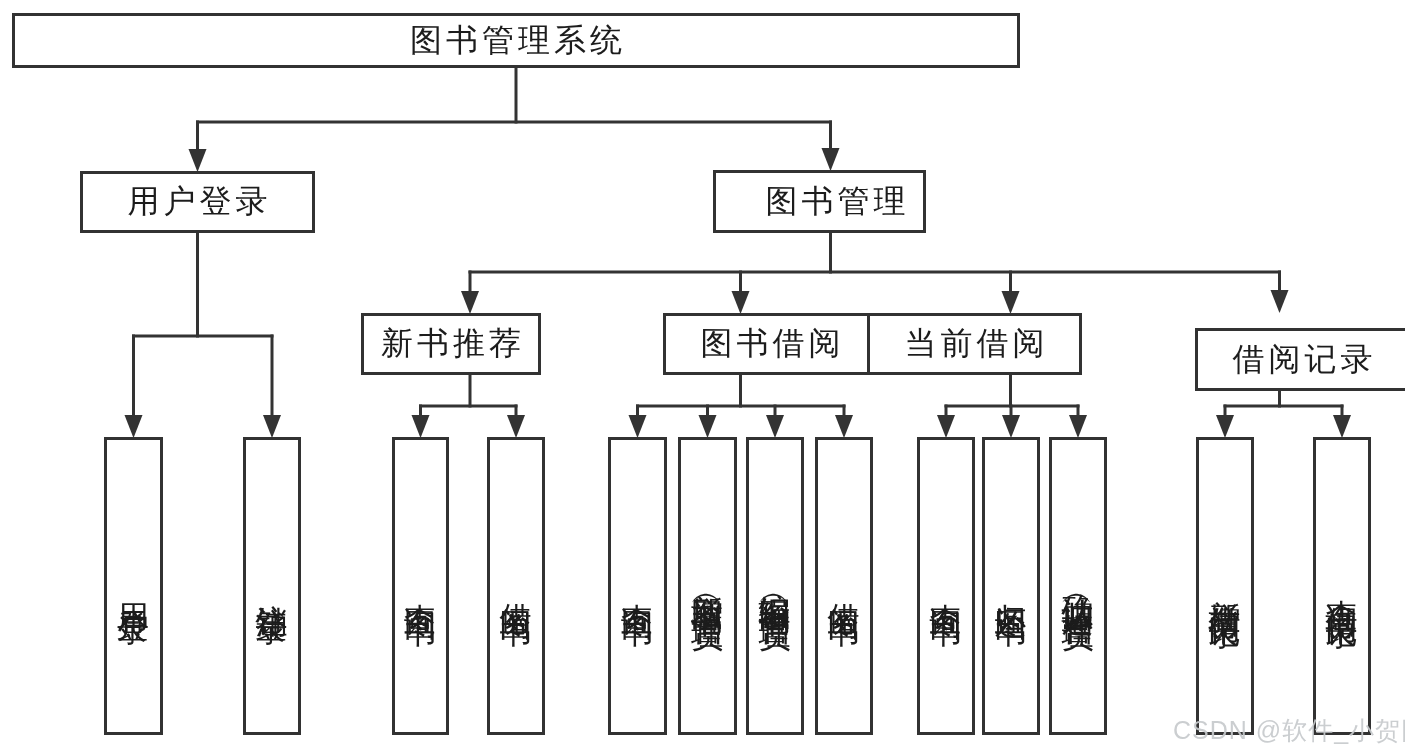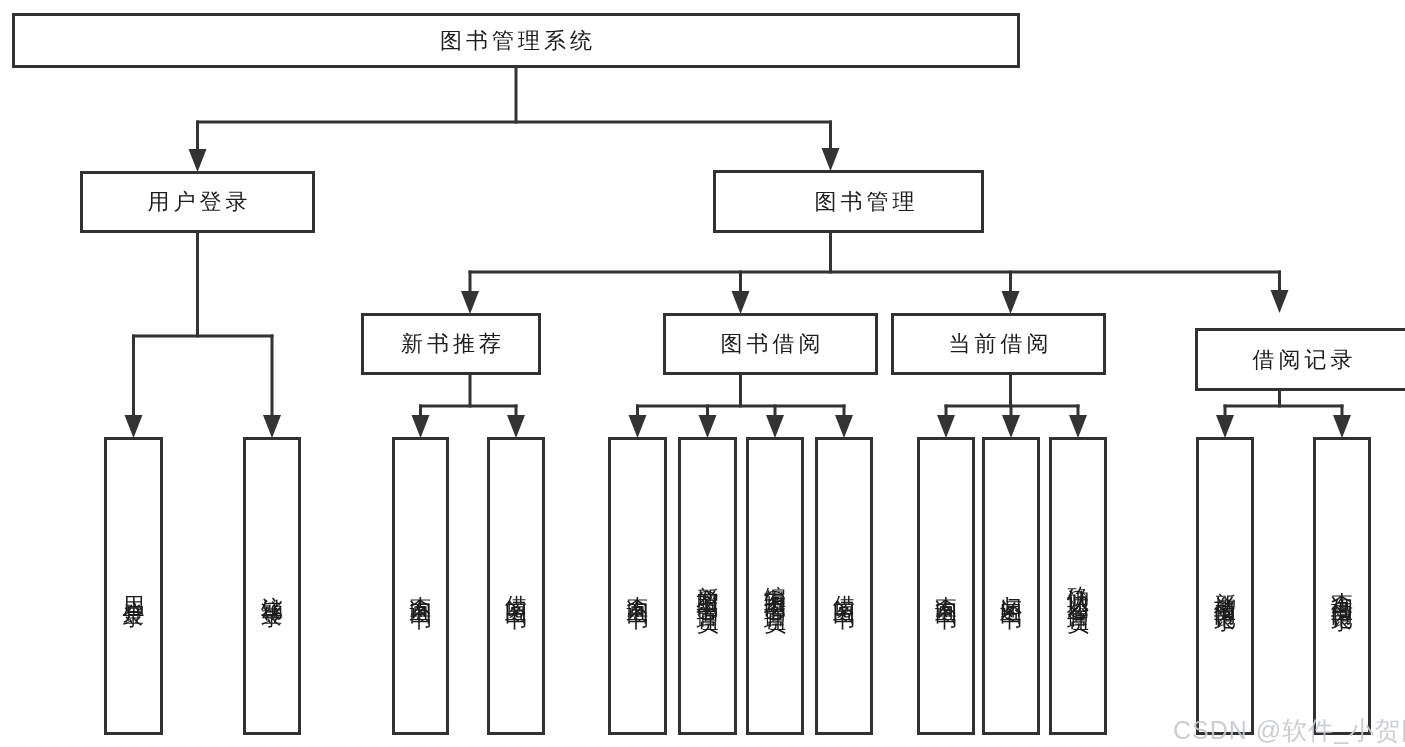--- a/index.html
+++ b/index.html
@@ -24,21 +24,21 @@
   }
   .node {
     position: absolute;
     box-sizing: border-box;
     background: #ffffff;
     border: 3px solid #323232;
     display: flex;
     align-items: center;
     justify-content: center;
     color: #1c1c1c;
-    font-size: 22px;
+    font-size: 32px;
     z-index: 2;
   }
   .node .label {
     white-space: nowrap;
     letter-spacing: 4px;
     text-indent: 4px; 
   }
   .node.vertical .label {
     writing-mode: vertical-rl;
     -webkit-writing-mode: vertical-rl;
@@ -129,30 +129,30 @@
         <polygon points="1333,415 1351,415 1342,438" fill="#333333"></polygon>
       </g>
     </svg>
   <div class="watermark" id="watermark" style="left: 1173px; top: 714px; color: rgb(199, 202, 205);">CSDN @软件_小贺同学</div>
 <div class="node" style="left: 12px; top: 13px; width: 1008px; height: 55px; border-color: rgb(50, 50, 50); background: rgb(255, 255, 255); color: rgb(28, 28, 28);">
       <span class="label">图书管理系统</span>
     </div>
     <div class="node" style="left: 80px; top: 171px; width: 235px; height: 62px; border-color: rgb(50, 50, 50); background: rgb(255, 255, 255); color: rgb(28, 28, 28);">
       <span class="label">用户登录</span>
     </div>
-    <div class="node" style="left: 713px; top: 170px; width: 271px; height: 63px; border-color: rgb(50, 50, 50); background: rgb(255, 255, 255); color: rgb(28, 28, 28); padding-left: 32px;">
+    <div class="node" style="left: 713px; top: 170px; width: 213px; height: 63px; border-color: rgb(50, 50, 50); background: rgb(255, 255, 255); color: rgb(28, 28, 28); padding-left: 32px;">
       <span class="label">图书管理</span>
     </div>
     <div class="node" style="left: 361px; top: 313px; width: 180px; height: 62px; border-color: rgb(50, 50, 50); background: rgb(255, 255, 255); color: rgb(28, 28, 28);">
       <span class="label">新书推荐</span>
     </div>
     <div class="node" style="left: 633px; top: 313px; width: 215px; height: 62px; border-color: rgb(50, 50, 50); background: rgb(255, 255, 255); color: rgb(28, 28, 28); margin-left: 30px;">
       <span class="label">图书借阅</span>
     </div>
-    <div class="node" style="left: 891px; top: 313px; width: 215px; height: 62px; border-color: rgb(50, 50, 50); background: rgb(255, 255, 255); color: rgb(28, 28, 28);">
+    <div class="node" style="left: 867px; top: 313px; width: 215px; height: 62px; border-color: rgb(50, 50, 50); background: rgb(255, 255, 255); color: rgb(28, 28, 28);">
       <span class="label">当前借阅</span>
     </div>
     <div class="node" style="left: 1172px; top: 328px; width: 215px; height: 63px; border-color: rgb(50, 50, 50); background: rgb(255, 255, 255); color: rgb(28, 28, 28); margin-left: 23px;">
       <span class="label">借阅记录</span>
     </div>
     <div class="node vertical" style="left: 104px; top: 437px; width: 59px; height: 298px; border-color: rgb(50, 50, 50); background: rgb(255, 255, 255); color: rgb(28, 28, 28);">
       <span class="label">用户登录</span>
     </div>
     <div class="node vertical" style="left: 243px; top: 437px; width: 58px; height: 298px; border-color: rgb(50, 50, 50); background: rgb(255, 255, 255); color: rgb(28, 28, 28);">
       <span class="label">注销登录</span>

